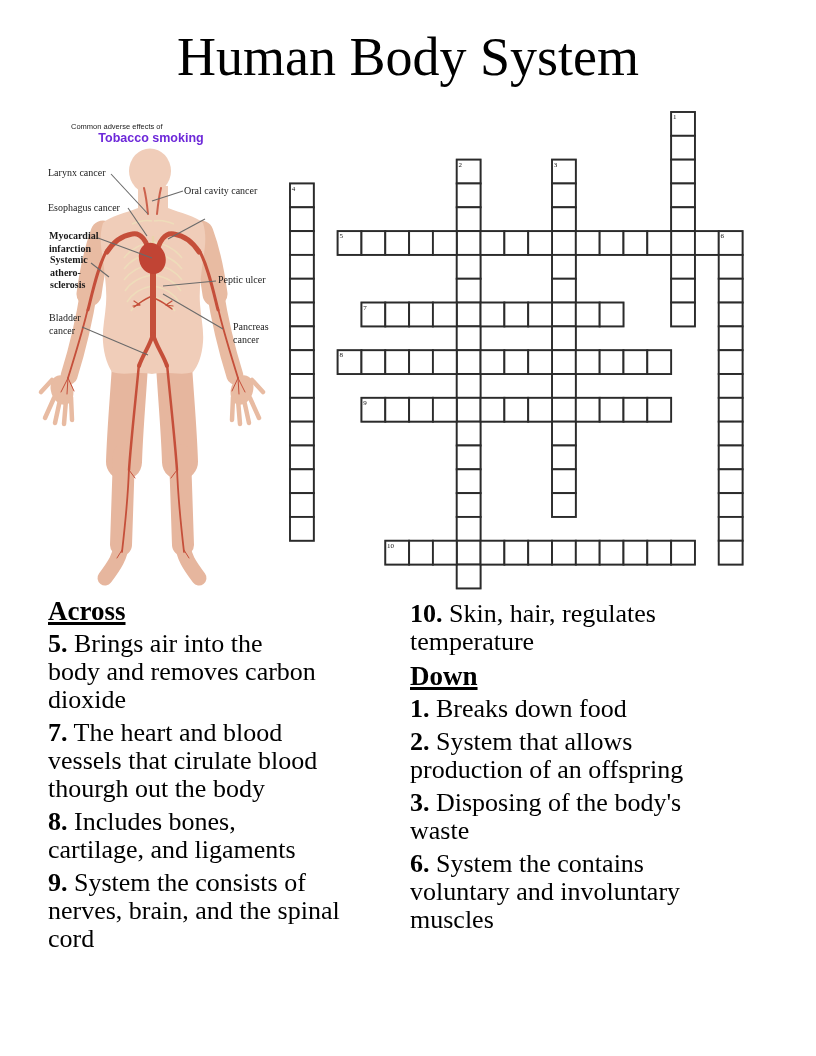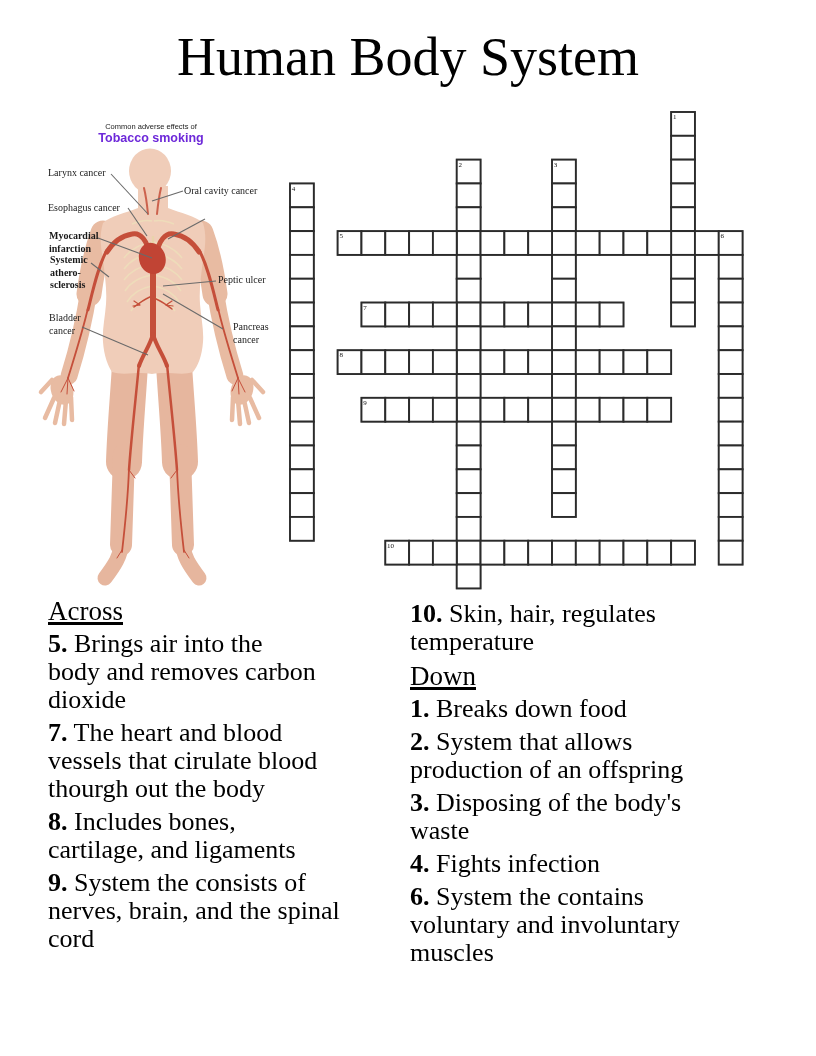--- a/index.html
+++ b/index.html
@@ -4,33 +4,33 @@
 <style>
   html,body{margin:0;padding:0;background:#fff;}
   #page{position:relative;width:816px;height:1056px;background:#ffffff;overflow:hidden;
         font-family:"Liberation Serif", serif;}
   #title{position:absolute;left:0;top:26px;width:816px;text-align:center;
          font-size:54px;line-height:62px;color:#000;}
   
   .fig-label{position:absolute;font-family:Liberation Serif, serif;
              font-size:10px;line-height:12.5px;color:#1a1a1a;white-space:pre-line;}
   .fig-label.b{font-weight:bold;}
-  #cap-small{position:absolute;left:71px;top:122px;width:160px;text-align:center;
+  #cap-small{position:absolute;left:71px;top:122px;width:160px;text-align:left;
              font-family:"Liberation Sans", sans-serif;font-size:7.5px;color:#222;}
   #cap-bold{position:absolute;left:71px;top:131px;width:160px;text-align:center;
             font-family:"Liberation Sans", sans-serif;font-size:12.5px;font-weight:bold;color:#6d28d9;}
   #figure-svg{position:absolute;left:0;top:0;}
   
   #crossword{position:absolute;left:289px;top:111px;}
   #grid-svg{filter:drop-shadow(0.8px 0.8px 0.7px rgba(0,0,0,0.35));}
   
   .clue-col{position:absolute;color:#000;}
   #col-left{left:48px;top:596px;width:352px;}
   #col-right{left:410px;top:600px;width:345px;}
-  .clue-heading{font-size:27px;line-height:30px;font-weight:normal;
+  .clue-heading{font-size:27px;line-height:30px;font-weight:bold;
                 text-decoration:underline;text-decoration-thickness:2.5px;margin:0 0 4px 0;}
   #down-heading{margin-top:4px;}
   .clue{font-size:26px;line-height:28px;margin:0 0 5px 0;}
   .clue b{font-weight:bold;margin-top:16px;}
   .clue span{white-space:pre-line;}
 </style>
 </head>
 <body>
 
 <div id="page">
@@ -313,19 +313,18 @@
         <div class="clue"><b>10.</b><span> Skin, hair, regulates
 temperature</span></div>
       </div>
     <div class="clue-heading" id="down-heading">Down</div>
     <div id="down-clues">
         <div class="clue"><b>1.</b><span> Breaks down food</span></div>
         <div class="clue"><b>2.</b><span> System that allows
 production of an offspring</span></div>
         <div class="clue"><b>3.</b><span> Disposing of the body's
 waste</span></div>
-        <div class="clue"><b>4.</b><span> Fights infection</span></div>
         <div class="clue"><b>6.</b><span> System the contains
 voluntary and involuntary
 muscles</span></div>
       </div>
   </div>
 </div>
 
 </body></html>

